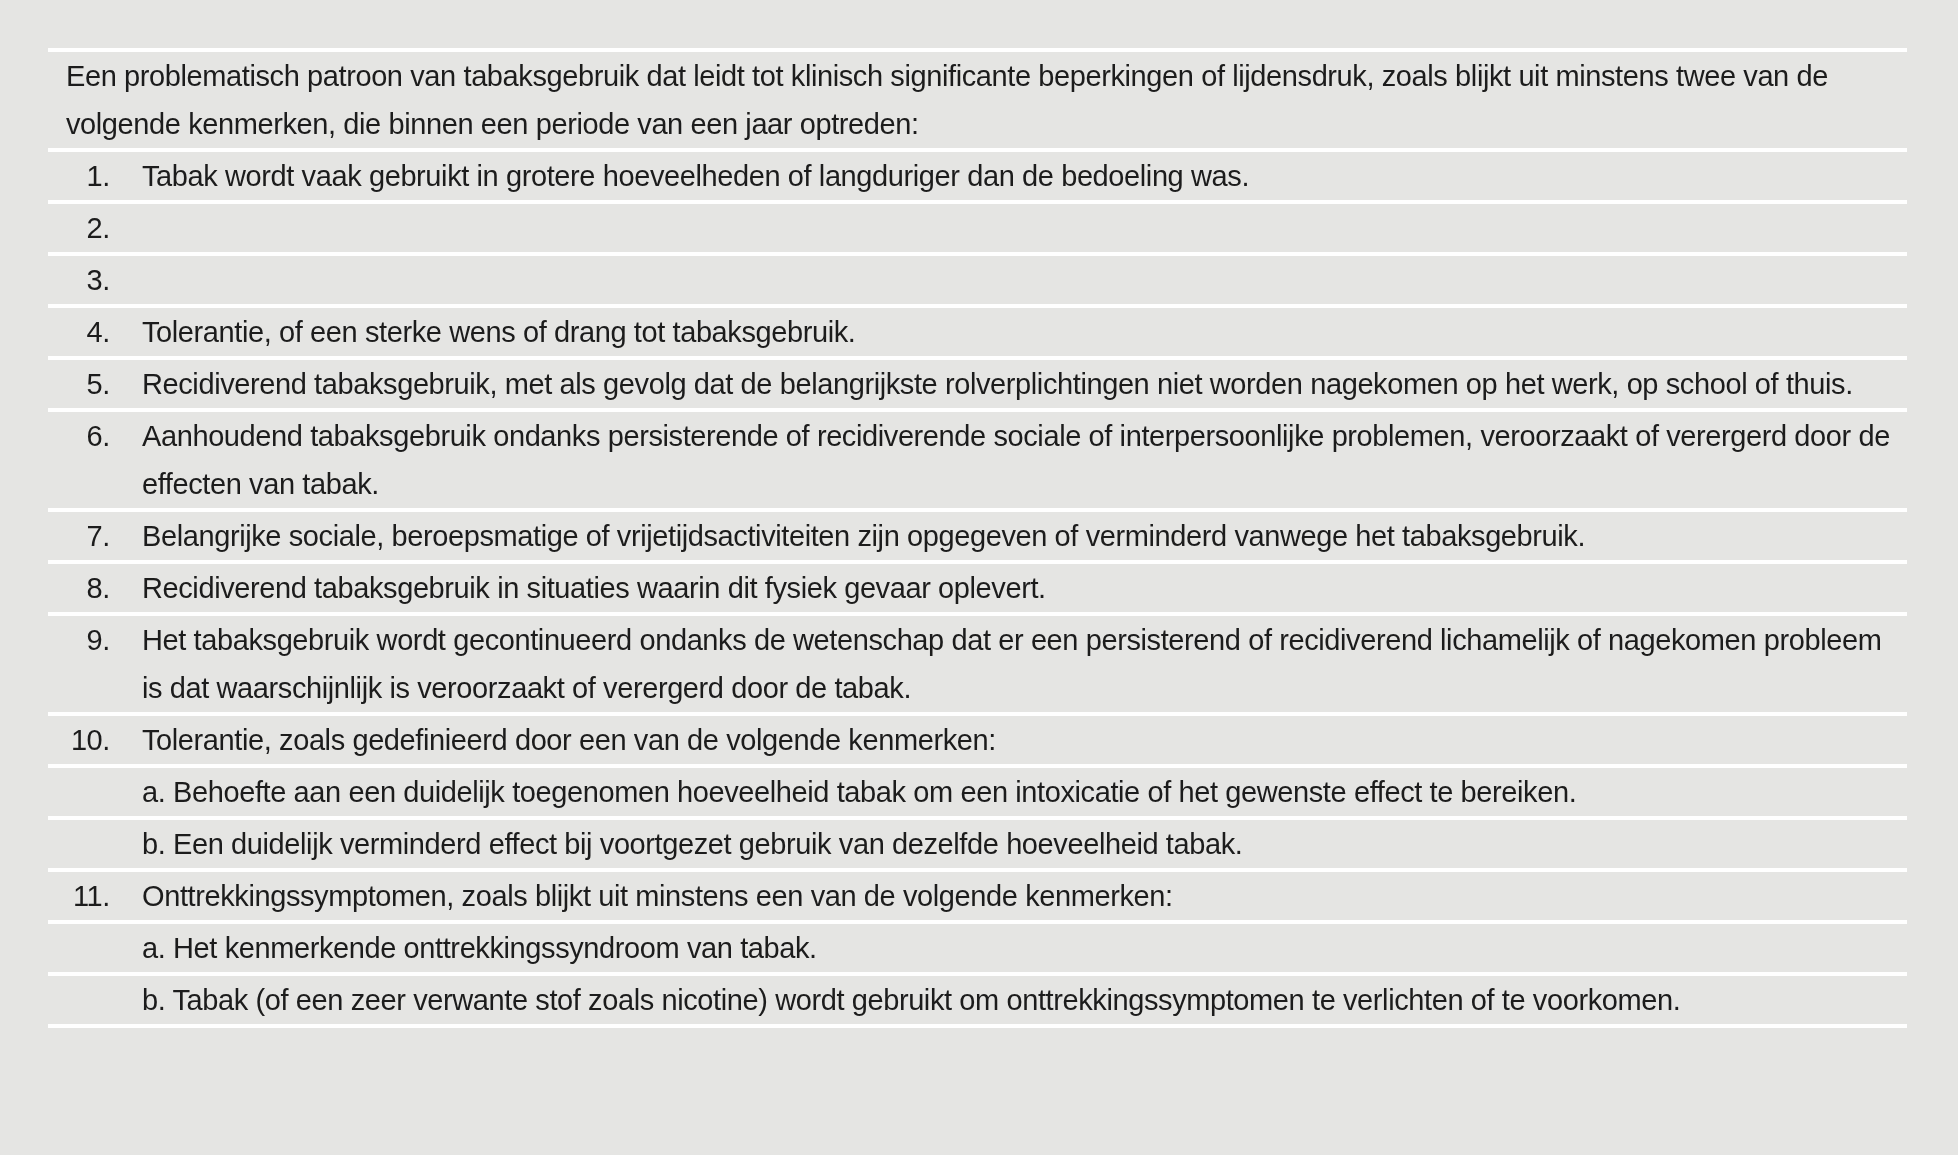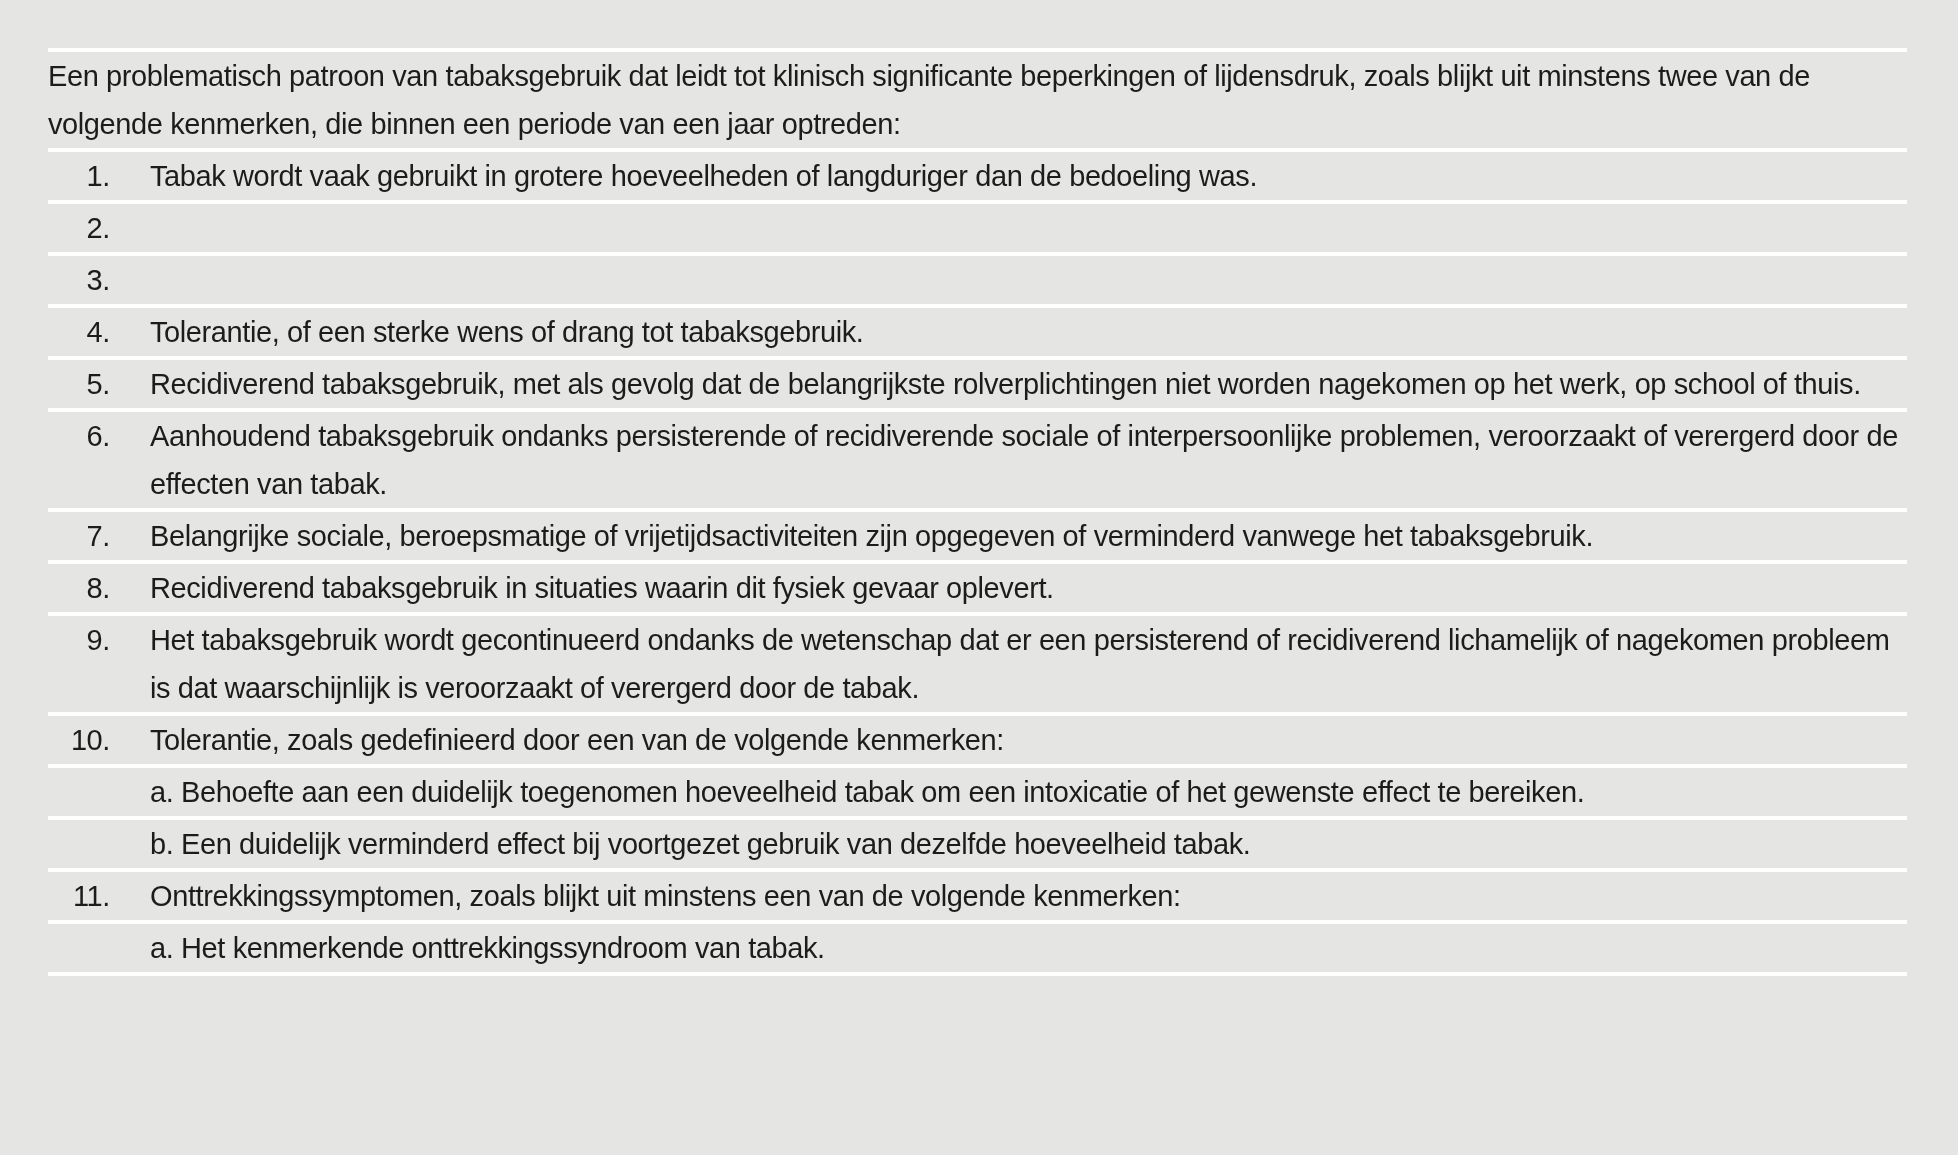--- a/index.html
+++ b/index.html
@@ -30,24 +30,24 @@
     align-items: flex-start;
     min-height: 48px;
   }
   .row .num {
     flex: 0 0 62px;
     text-align: right;
     white-space: nowrap;
   }
   .row .txt {
     flex: 1;
-    margin-left: 40px;
+    margin-left: 32px;
   }
   .row.intro-row .txt {
-    margin-left: 0;
+    margin-left: 18px;
   }
 </style>
 </head>
 <body style="background: rgb(229, 229, 227); color: rgb(28, 28, 28);">
 
 <div class="criteria-table">
   <div class="row intro-row">
     <div class="txt">Een problematisch patroon van tabaksgebruik dat leidt tot klinisch significante beperkingen of lijdensdruk, zoals blijkt uit minstens twee van de volgende kenmerken, die binnen een periode van een jaar optreden:</div>
   </div>
   <div>
@@ -112,14 +112,18 @@
   <div class="row">
     <span class="num">11.</span>
     <span class="txt">Onttrekkingssymptomen, zoals blijkt uit minstens een van de volgende kenmerken:</span>
   </div>
 
   <div class="row">
     <span class="num"></span>
     <span class="txt">a. Het kenmerkende onttrekkingssyndroom van tabak.</span>
   </div>
 
+  <div class="row">
+    <span class="num"></span>
+    <span class="txt">b. Tabak (of een zeer verwante stof zoals nicotine) wordt gebruikt om onttrekkingssymptomen te verlichten of te voorkomen.</span>
+  </div>
 </div>
 </div>
 
 </body></html>

